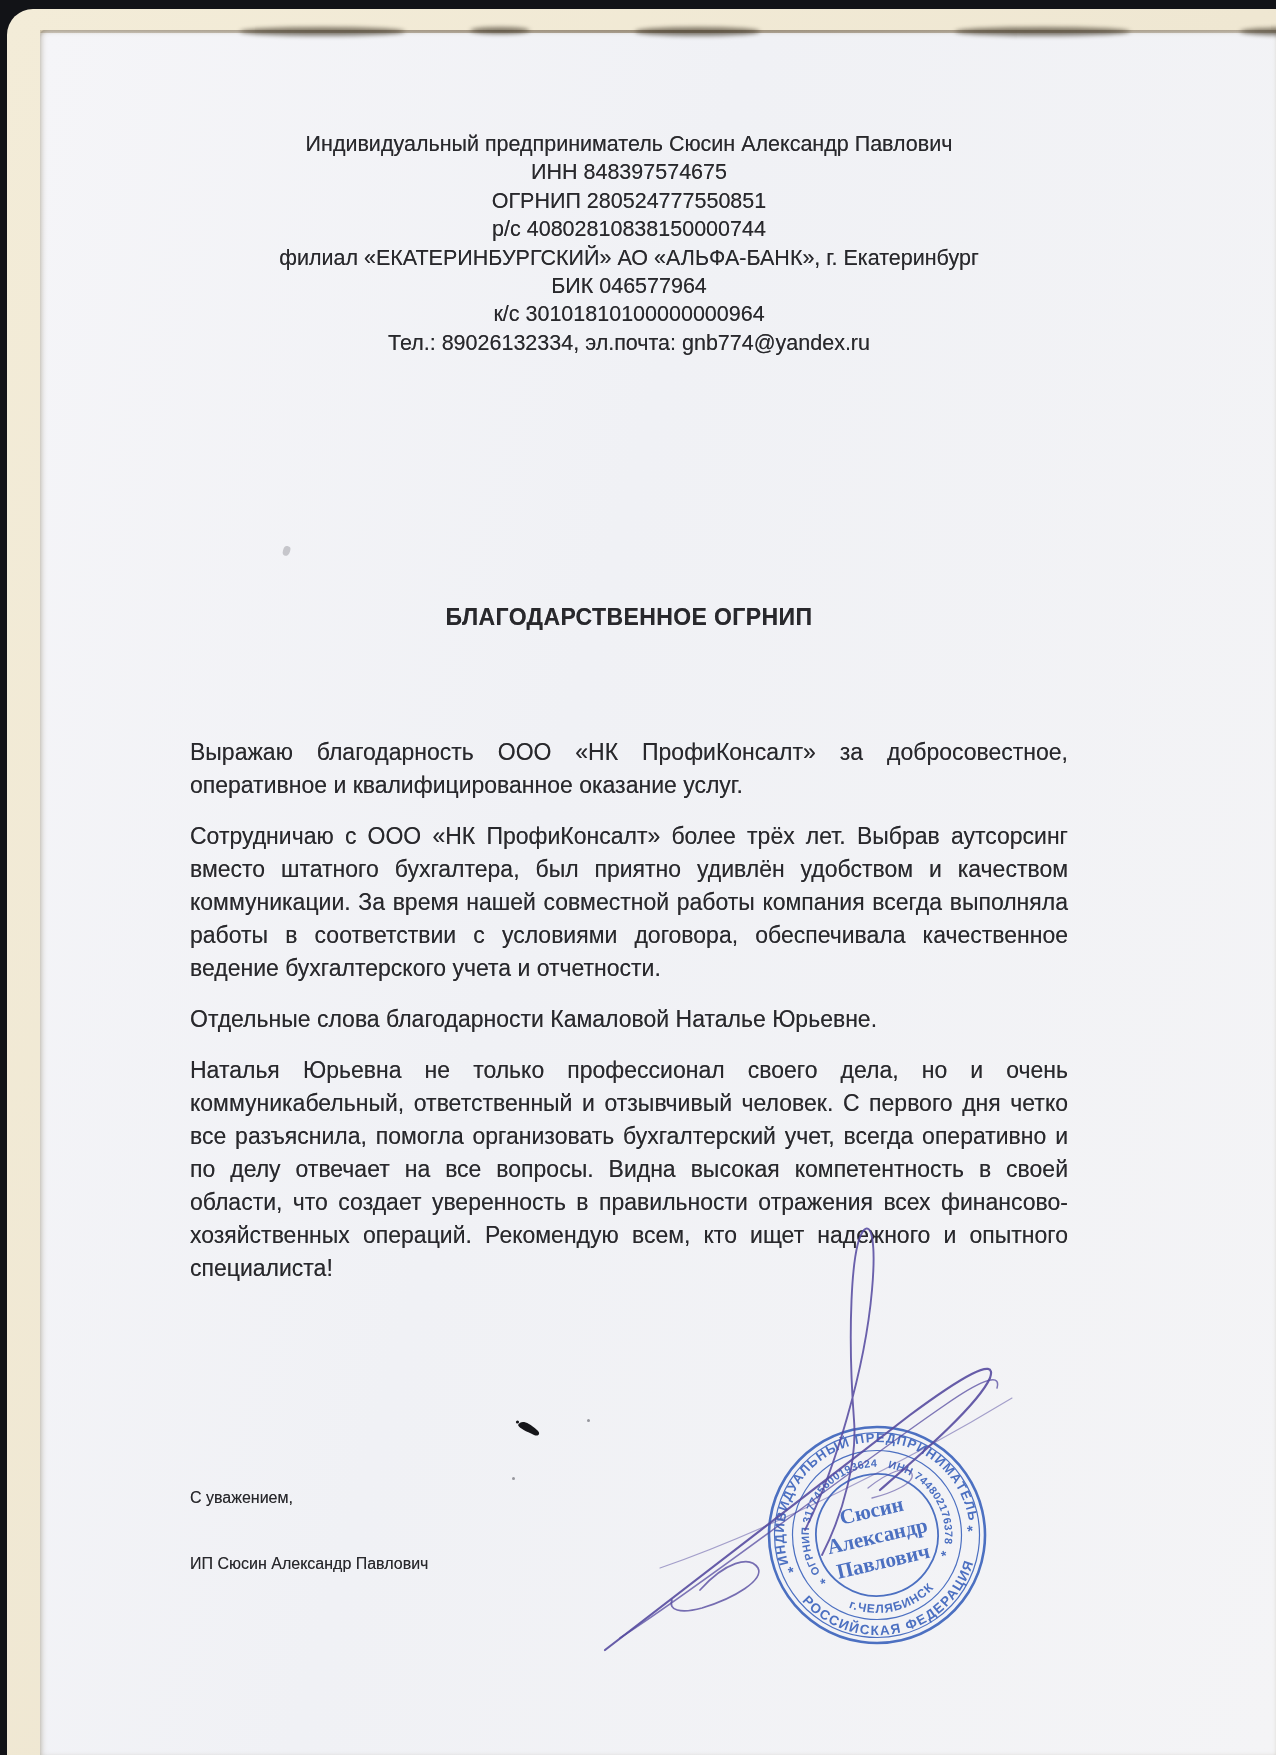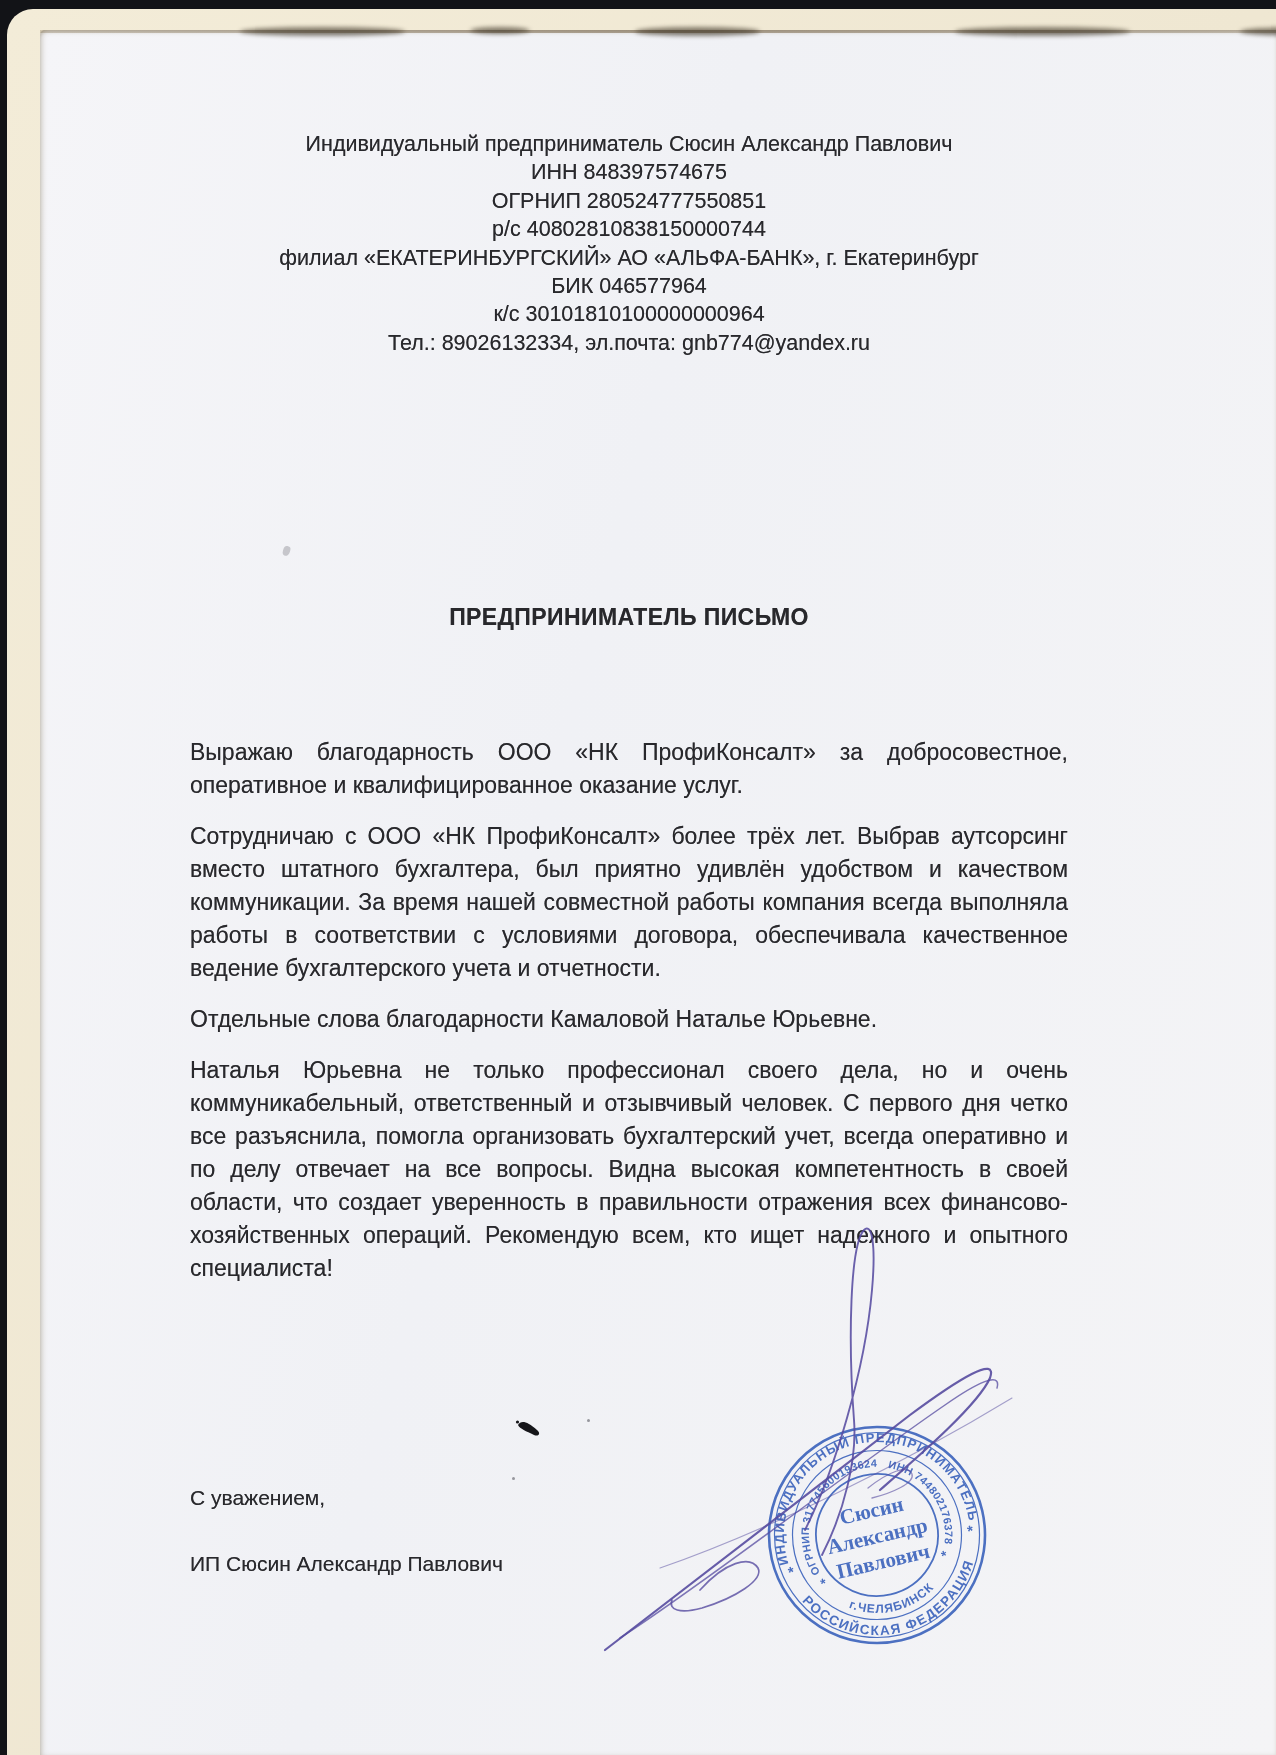--- a/index.html
+++ b/index.html
@@ -44,21 +44,21 @@
   .title{
     margin-top:245px;text-align:center;
     font-size:23px;font-weight:600;letter-spacing:.4px;line-height:30px;
     text-shadow:0 0 .4px rgba(20,20,20,.5);
   }
   .body-text{margin-top:104px;}
   .body-text p{
     font-size:23px;line-height:33px;text-align:justify;
     margin:0 0 18px;text-shadow:0 0 .4px rgba(20,20,20,.5);
   }
-  .closing{position:absolute;left:150px;top:1453px;font-size:21px;line-height:30px;
+  .closing{position:absolute;left:150px;top:1453px;font-size:16px;line-height:30px;
     color:var(--text);text-shadow:0 0 .4px rgba(20,20,20,.5);}
   .closing .sig-name{margin-top:36px;}
   .stamp-svg{position:absolute;left:697px;top:1365px;opacity:.92;}
   .stamp-svg circle{fill:none;stroke:var(--stamp);}
   .stamp-svg text{fill:var(--stamp);}
   .st-arc{font-family:"Liberation Sans",sans-serif;font-weight:bold;}
   .st-center{font-family:"Liberation Serif",serif;font-weight:bold;font-size:21px;text-anchor:middle;}
   .ws-pre{white-space:pre;}
   .sig-svg{position:absolute;left:510px;top:1170px;}
   .sig-svg path{fill:none;stroke:var(--ink);stroke-linecap:round;}
@@ -89,21 +89,21 @@
         <div>Индивидуальный предприниматель Сюсин Александр Павлович</div>
         <div>ИНН 848397574675</div>
         <div>ОГРНИП 280524777550851</div>
         <div>р/с 40802810838150000744</div>
         <div>филиал «ЕКАТЕРИНБУРГСКИЙ» АО «АЛЬФА-БАНК», г. Екатеринбург</div>
         <div>БИК 046577964</div>
         <div>к/с 30101810100000000964</div>
         <div>Тел.: 89026132334, эл.почта: gnb774@yandex.ru</div>
       </div>
 
-      <div class="title">ПРЕДПРИНИМАТЕЛЬ ПИСЬМО</div>
+      <div class="title">БЛАГОДАРСТВЕННОЕ ОГРНИП</div>
 
       <div class="body-text">
         <p>Выражаю благодарность ООО «НК ПрофиКонсалт» за добросовестное, оперативное и квалифицированное оказание услуг.</p>
         <p>Сотрудничаю с ООО «НК ПрофиКонсалт» более трёх лет. Выбрав аутсорсинг вместо штатного бухгалтера, был приятно удивлён удобством и качеством коммуникации. За время нашей совместной работы компания всегда выполняла работы в соответствии с условиями договора, обеспечивала качественное ведение бухгалтерского учета и отчетности.</p>
         <p>Отдельные слова благодарности Камаловой Наталье Юрьевне.</p>
         <p>Наталья Юрьевна не только профессионал своего дела, но и очень коммуникабельный, ответственный и отзывчивый человек. С первого дня четко все разъяснила, помогла организовать бухгалтерский учет, всегда оперативно и по делу отвечает на все вопросы. Видна высокая компетентность в своей области, что создает уверенность в правильности отражения всех финансово-хозяйственных операций. Рекомендую всем, кто ищет надежного и опытного специалиста!</p>
       </div>
     </div>
 
     <div class="closing">

